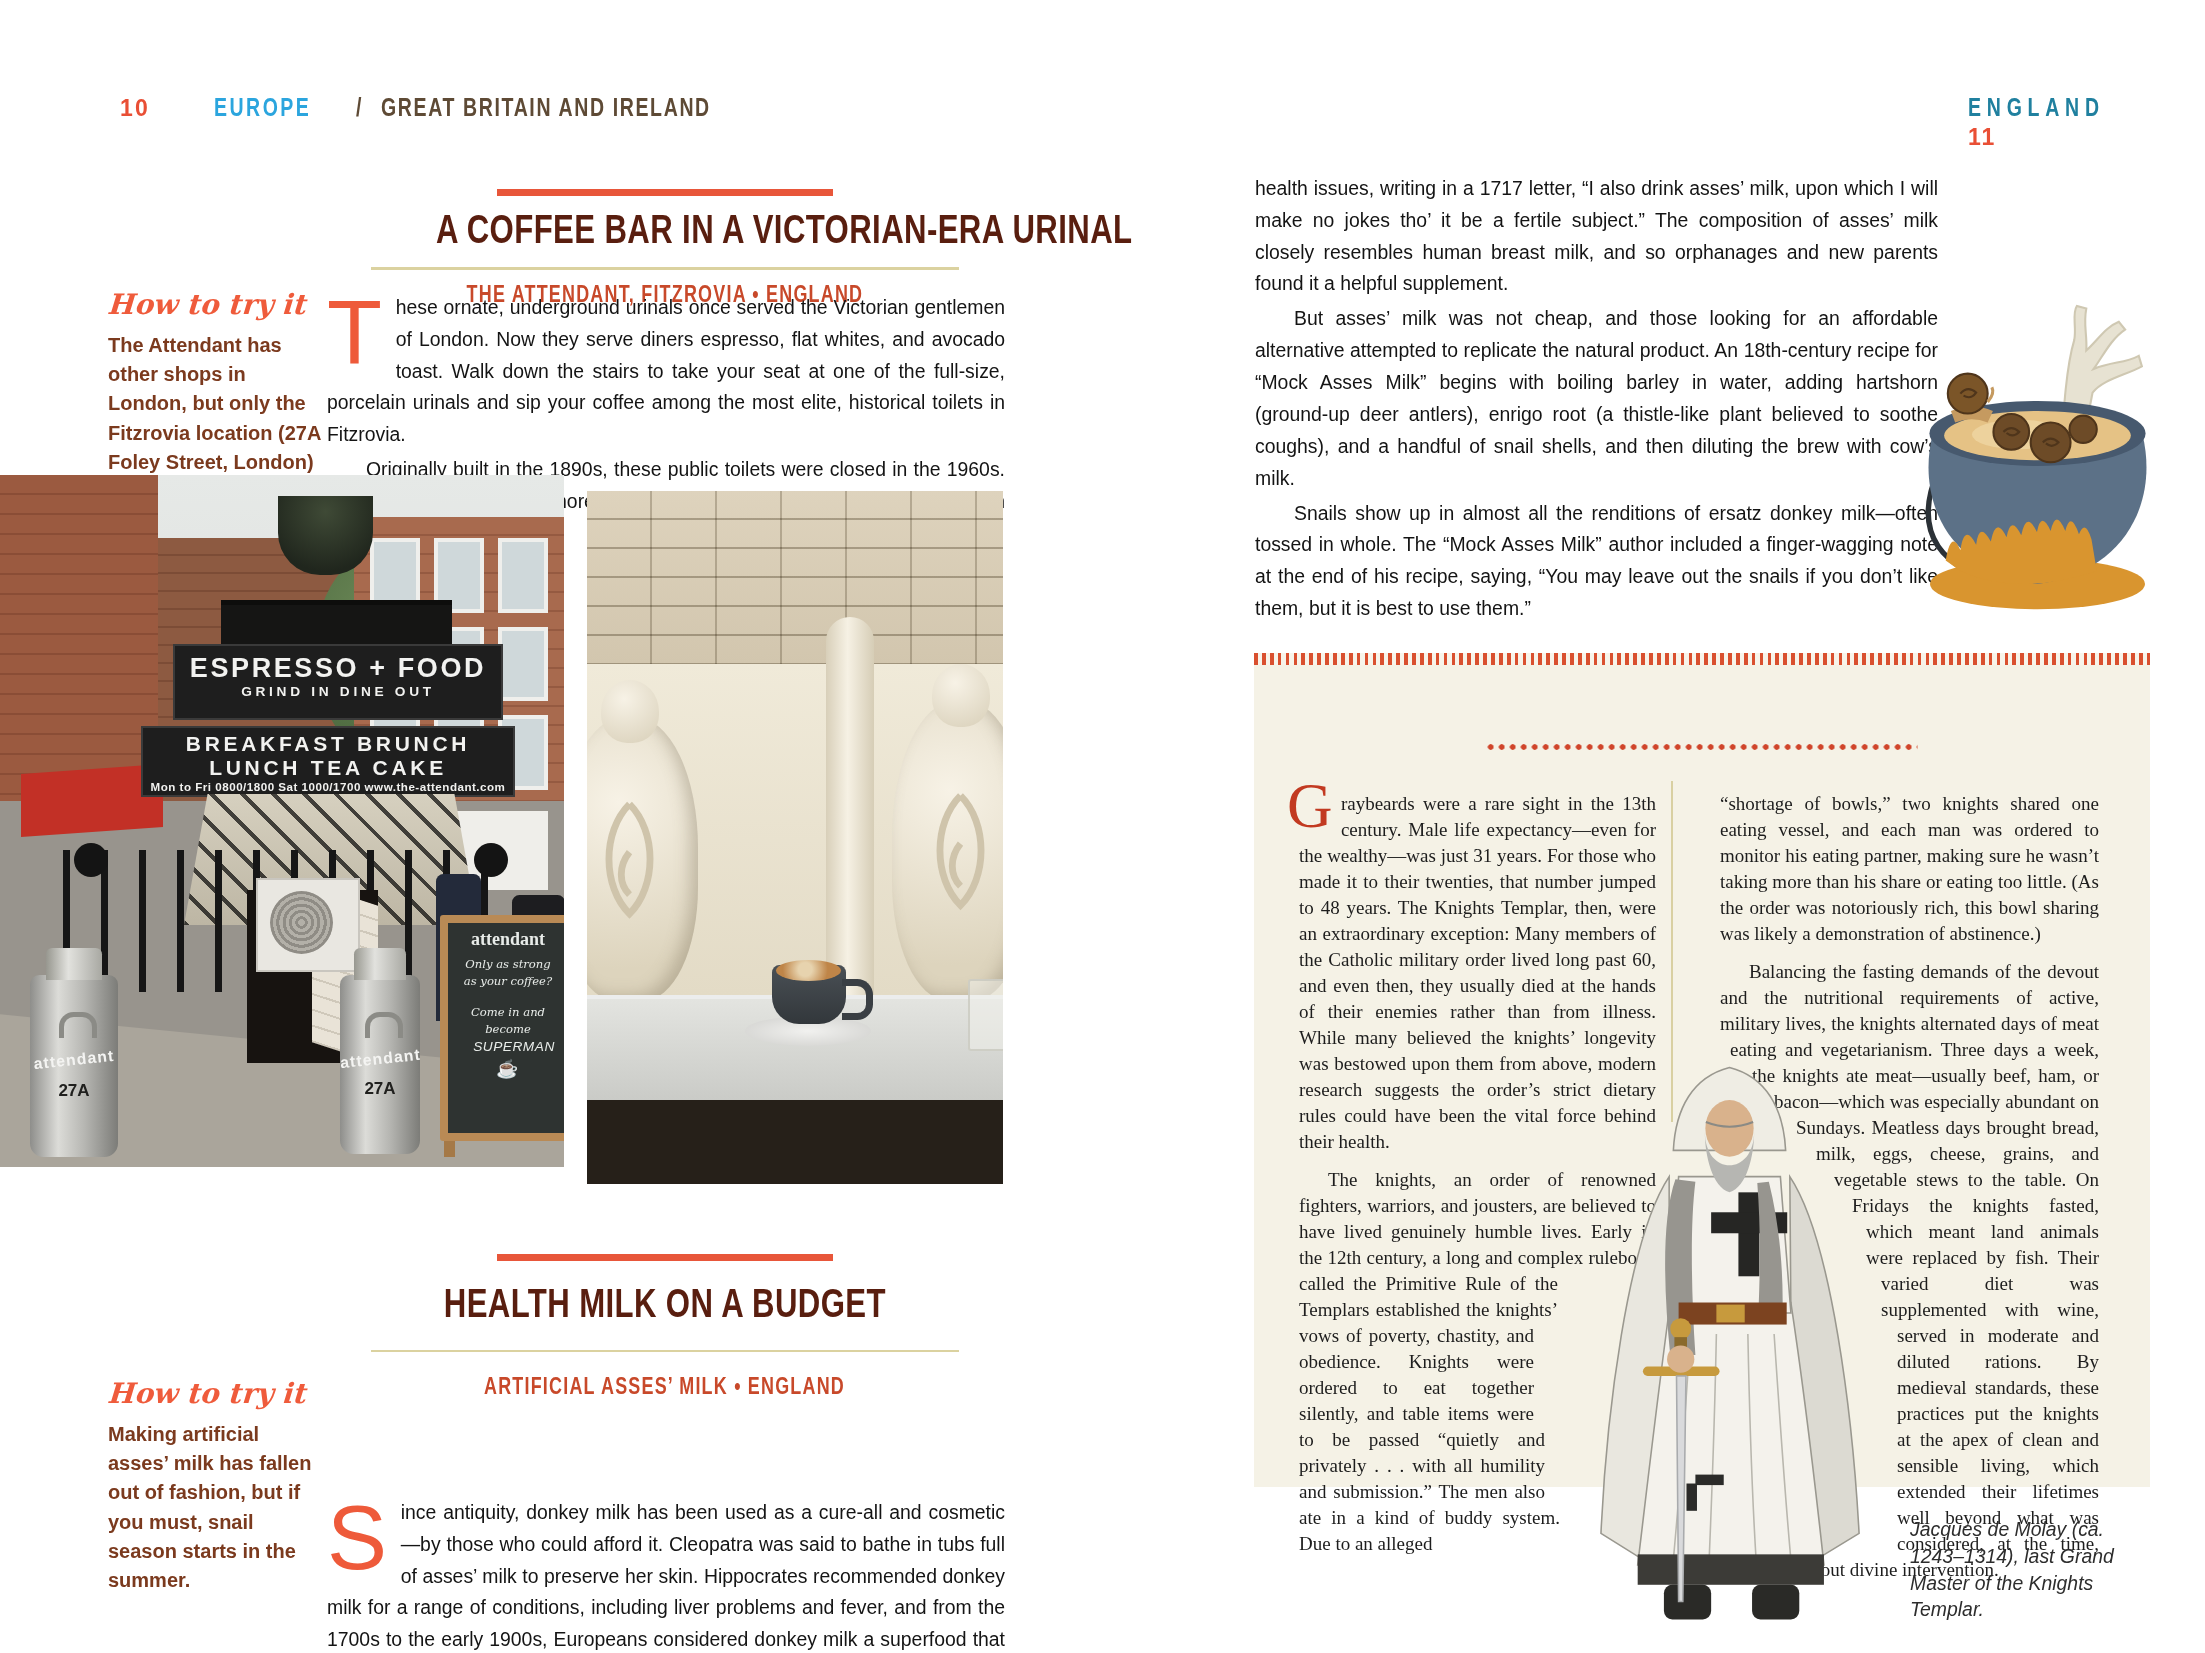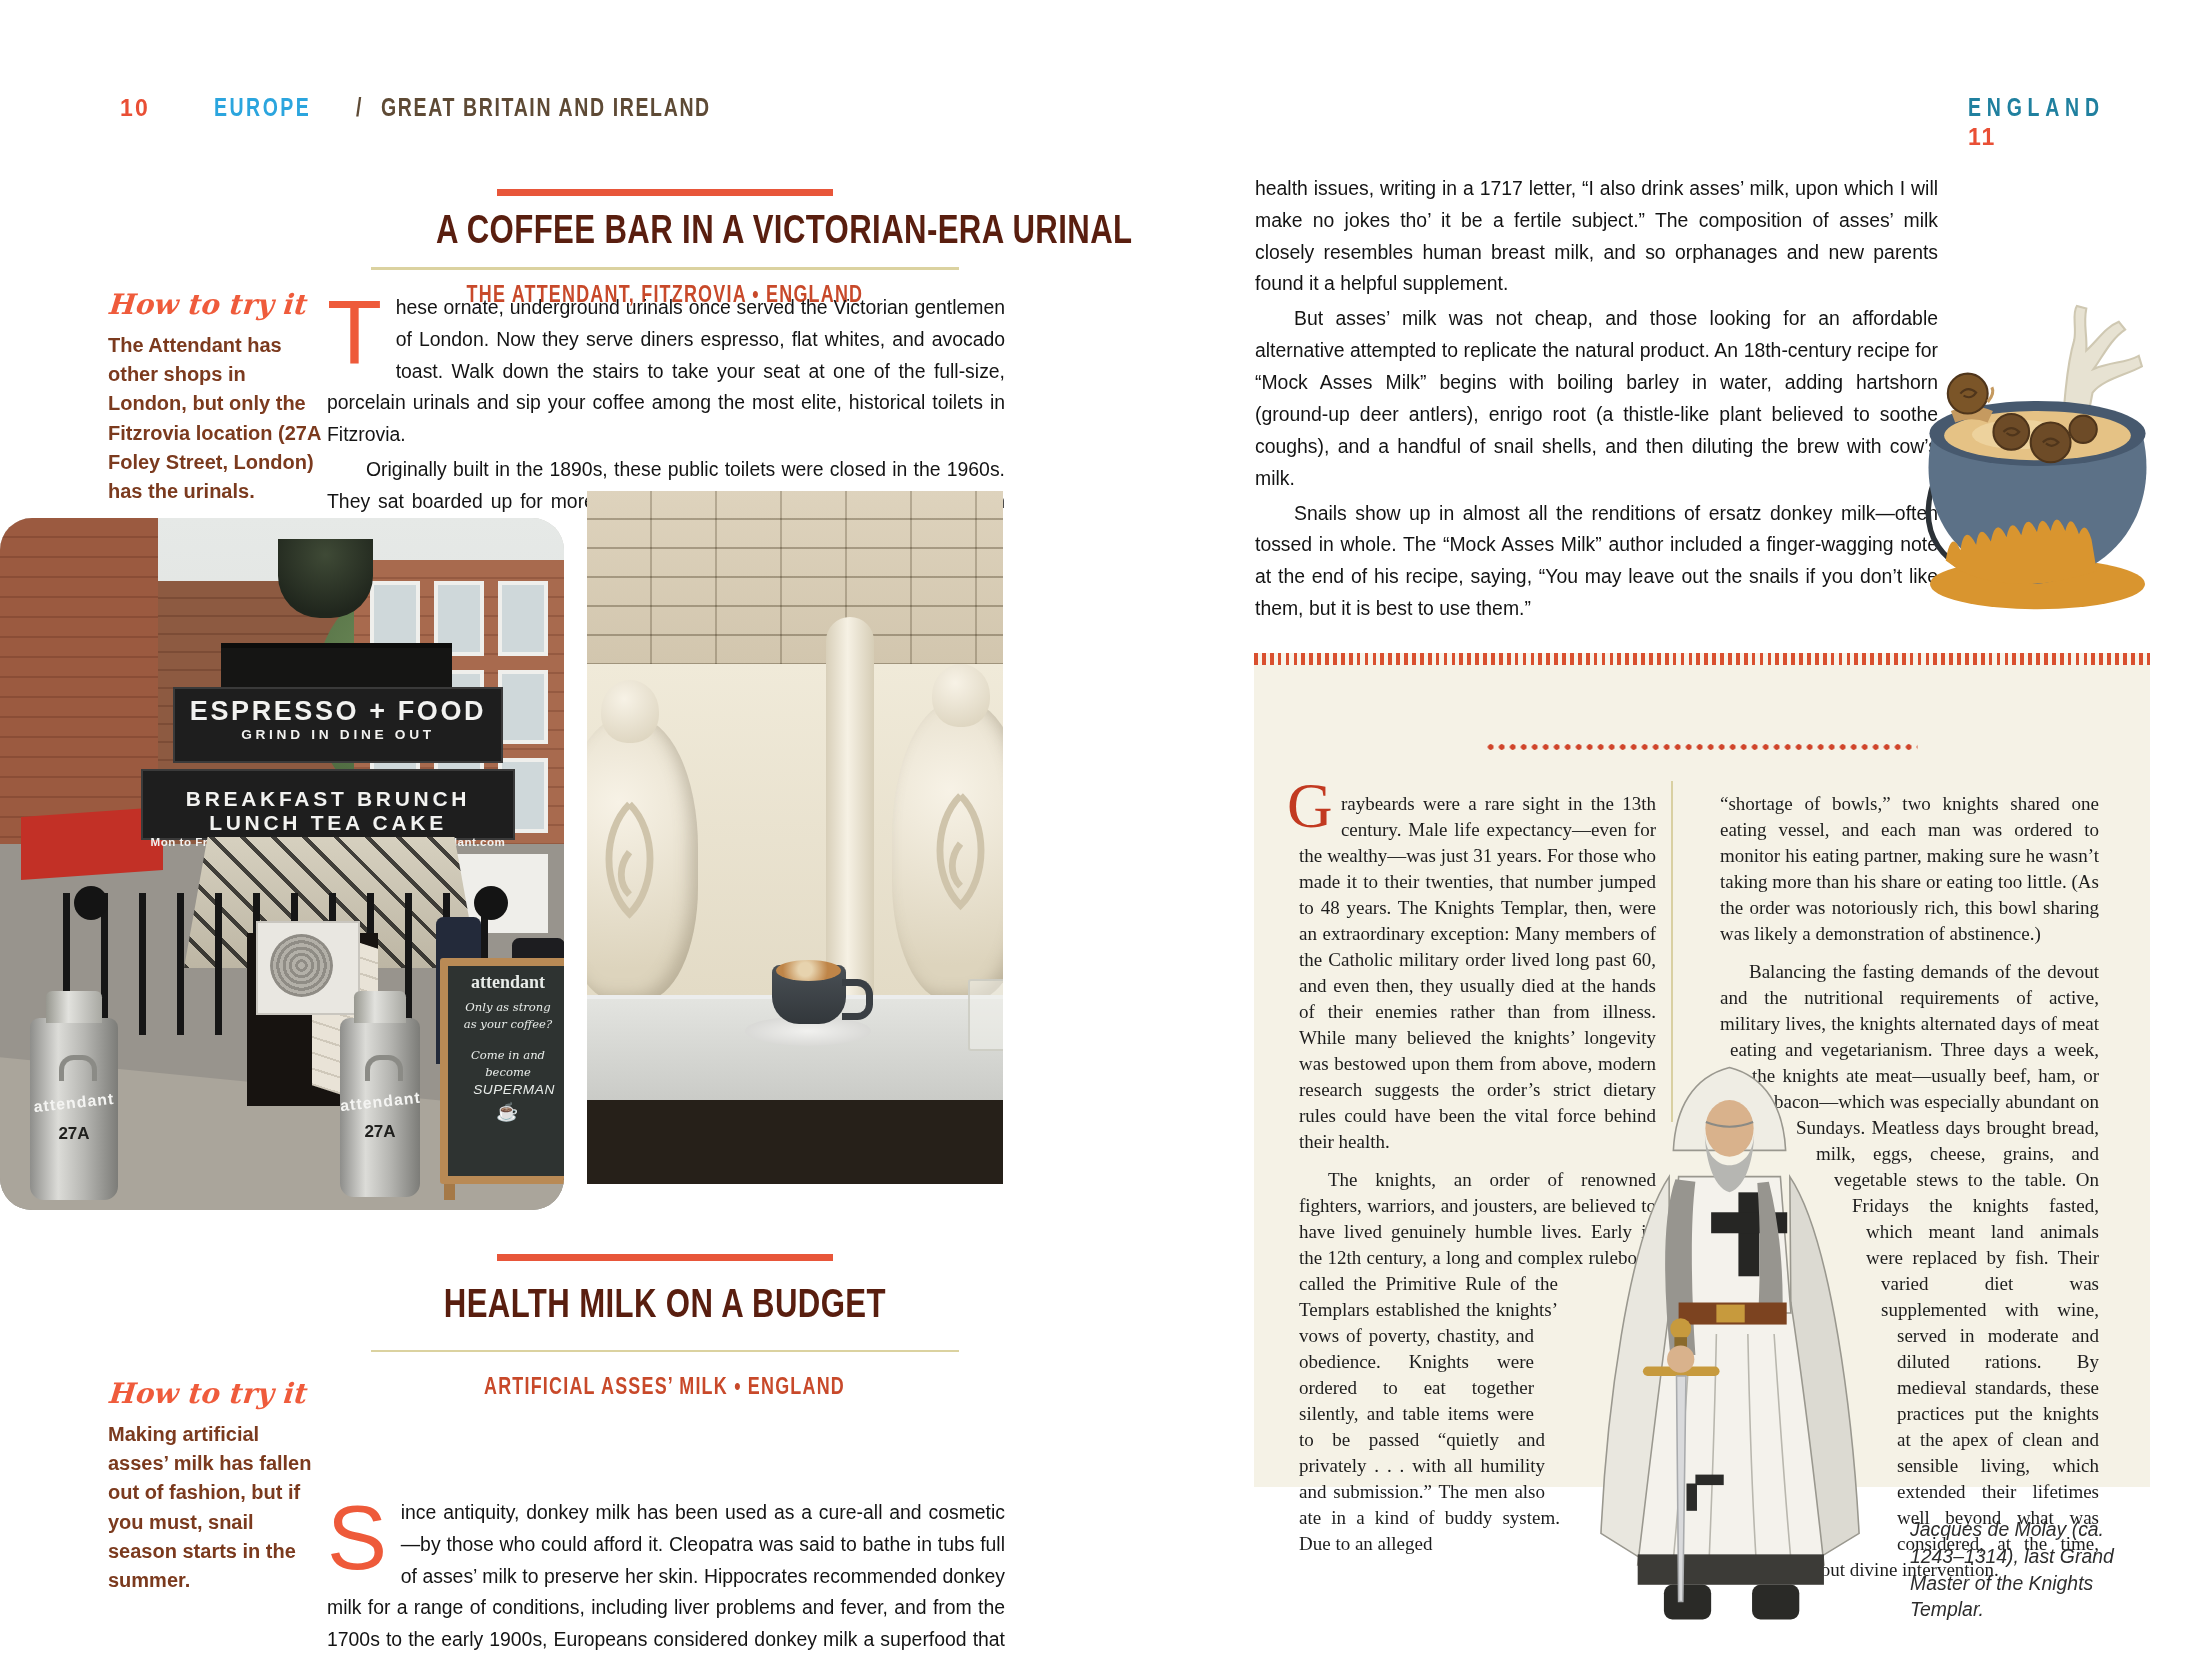--- a/index.html
+++ b/index.html
@@ -163,21 +163,21 @@
     <div class="howto-head">How to try it</div>
     <div class="howto-body">The Attendant has other shops in London, but only the Fitzrovia location (27A Foley Street, London) has the urinals.</div>
   </div>
 
   <div class="abs bodycopy" style="left:327px;top:292px;width:678px;">
     <span class="dropcap">T</span>
     <p>hese ornate, underground urinals once served the Victorian gentlemen of London. Now they serve diners espresso, flat whites, and avocado toast. Walk down the stairs to take your seat at one of the full-size, porcelain urinals and sip your coffee among the most elite, historical toilets in Fitzrovia.</p>
     <p class="ind">Originally built in the 1890s, these public toilets were closed in the 1960s. They sat boarded up for more than 50 years before being reimagined as an upscale coffee bar.</p>
   </div>
 
-  <div class="abs photo" style="left:0;top:518px;width:564px;height:692px;border-radius:32px;">
+  <div class="abs photo" style="left:0;top:475px;width:564px;height:692px;">
     <div class="sky"></div>
     <div class="bldg-left"></div>
     <div class="bldg-mid"></div>
     <div class="tree"></div>
     <div class="bldg-right">
       <div class="winGrid" style="left:15.8px;top:21px;right:15.8px;bottom:126px;">
         <div></div>
           <div></div>
           <div></div>
           <div></div>
@@ -192,21 +192,21 @@
     <div class="sidewalk"></div>
     <div class="awning"></div>
     <div class="shopwhite"></div>
     <div class="basket"></div>
     <div class="ornbox"></div>
     <div class="ksign" style="left:173px;top:169px;width:326px;height:72px;">
       <div class="l1" style="font-size:27px;margin-top:7.4px;">ESPRESSO + FOOD</div>
       <div class="l2" style="font-size:13.7px;">GRIND IN   DINE OUT</div>
     </div>
     <div class="ksign" style="left:141px;top:251px;width:370px;height:67px;">
-      <div class="l1" style="font-size:21px;margin-top:16px;letter-spacing:3.7px;">BREAKFAST BRUNCH LUNCH TEA CAKE</div>
+      <div class="l1" style="font-size:21px;margin-top:4px;letter-spacing:3.7px;">BREAKFAST BRUNCH LUNCH TEA CAKE</div>
       <div class="l2" style="font-size:11.6px;letter-spacing:0.5px;">Mon to Fri 0800/1800   Sat 1000/1700   www.the-attendant.com</div>
     </div>
     <div class="canopy"></div>
     <div class="fence"></div>
     <div class="fin" style="left:74px;top:368px;"></div>
     <div class="fin" style="left:474px;top:368px;"></div>
     <div class="stair"></div>
     <div class="stairwall"></div>
     <div class="acunit">
         <div class="acfan"></div>

